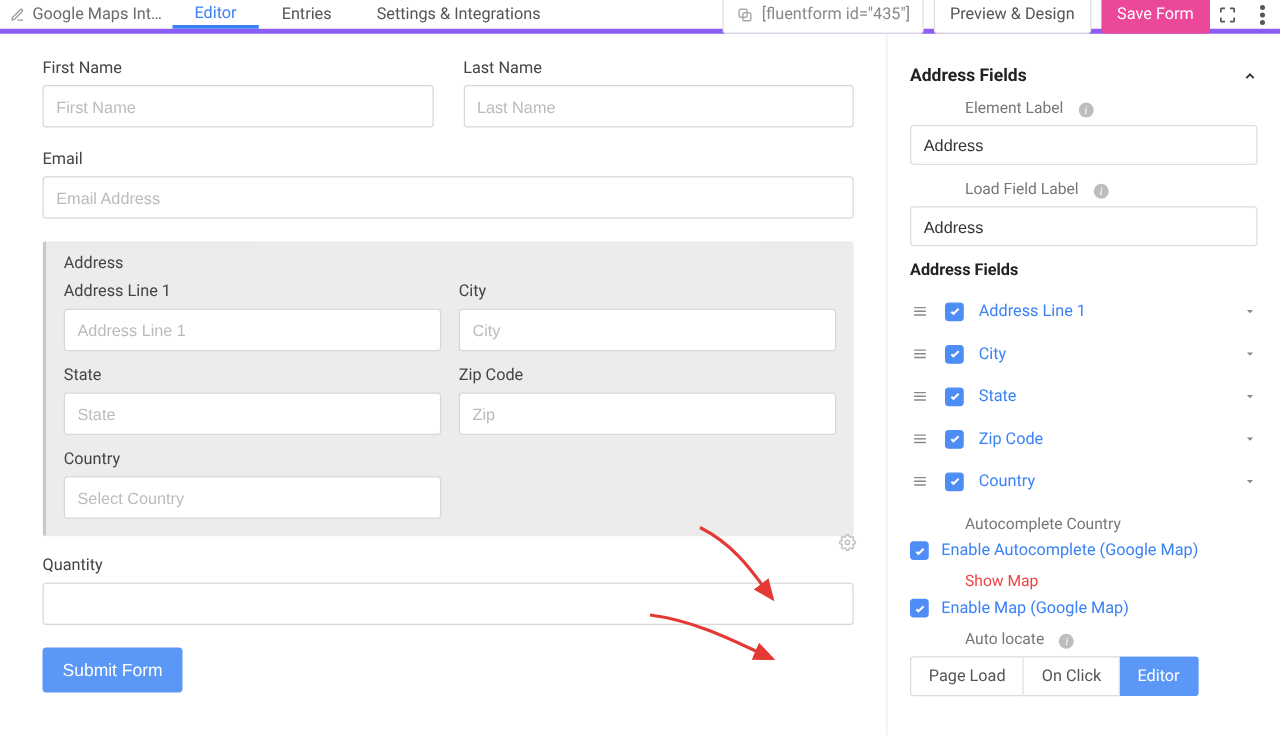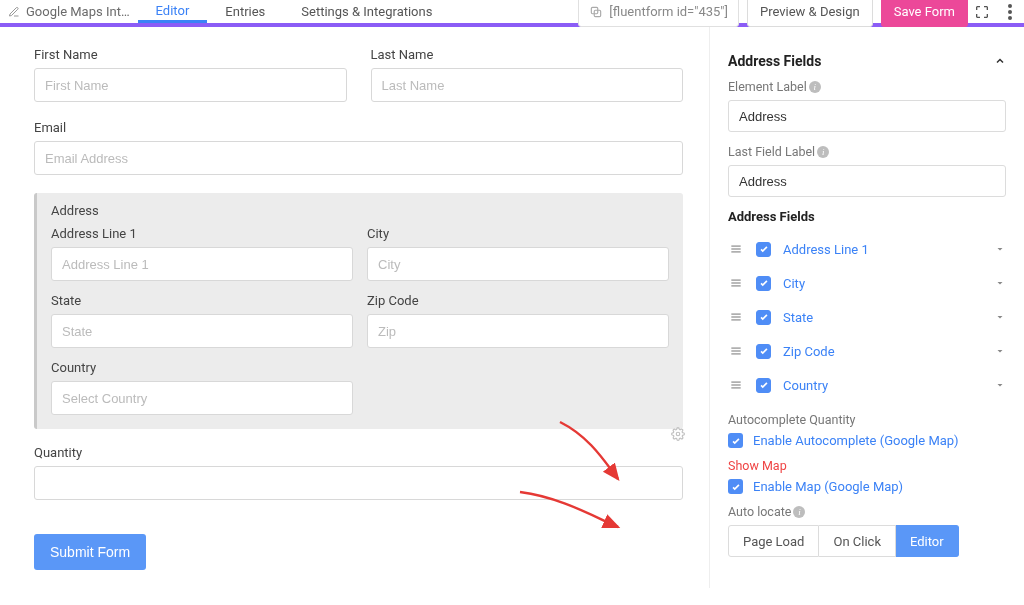--- a/index.html
+++ b/index.html
@@ -150,21 +150,21 @@
     cursor: pointer;
   }
 
   
   .acc-head {
     display: flex; align-items: center; justify-content: space-between;
     padding: 14px 0 10px 0;
     font-weight: 700; font-size: 14px; color: #222;
   }
   .pfield { margin-bottom: 12px; }
-  .plabel { font-size: 12.5px; color: #777; margin-bottom: 6px; display: flex; align-items: center; gap: 2px; }
+  .plabel { font-size: 12.5px; color: #777; margin-bottom: 6px; display: flex; align-items: flex-end; gap: 12px; margin-left: 44px; }
   .pinput {
     width: 100%; height: 32px; border: 1px solid #dcdcdc; border-radius: 3px;
     padding: 0 10px; font-size: 13px; color: #333;
   }
   .subhead { font-weight: 700; font-size: 13px; color: #222; margin: 8px 0 8px 0; }
 
   .afrow {
     display: flex; align-items: center; gap: 12px;
     height: 34px;
   }
@@ -310,21 +310,21 @@
       </div>
       <div class="group-row">
         <div class="gfield half">
           <span class="glabel">Country</span>
           <input class="input" style="color: rgb(51, 51, 51);" placeholder="Select Country">
         </div>
       </div>
     </div>
 
     
-    <div class="row" style="margin-bottom:16px">
+    <div class="row" style="margin-bottom:0">
       <div class="field qty-wrap">
         <span class="gear-float">
           <svg width="14" height="14" viewBox="0 0 24 24" fill="none" stroke="#c0c0c0" stroke-width="2">
               <circle cx="12" cy="12" r="3"></circle>
               <path d="M19.4 15a1.65 1.65 0 00.33 1.82l.06.06a2 2 0 11-2.83 2.83l-.06-.06a1.65 1.65 0 00-1.82-.33 1.65 1.65 0 00-1 1.51V21a2 2 0 11-4 0v-.09a1.65 1.65 0 00-1-1.51 1.65 1.65 0 00-1.82.33l-.06.06a2 2 0 11-2.83-2.83l.06-.06a1.65 1.65 0 00.33-1.82 1.65 1.65 0 00-1.51-1H3a2 2 0 110-4h.09a1.65 1.65 0 001.51-1 1.65 1.65 0 00-.33-1.82l-.06-.06a2 2 0 112.83-2.83l.06.06a1.65 1.65 0 001.82.33h0a1.65 1.65 0 001-1.51V3a2 2 0 114 0v.09a1.65 1.65 0 001 1.51h0a1.65 1.65 0 001.82-.33l.06-.06a2 2 0 112.83 2.83l-.06.06a1.65 1.65 0 00-.33 1.82v0a1.65 1.65 0 001.51 1H21a2 2 0 110 4h-.09a1.65 1.65 0 00-1.51 1z"></path>
             </svg>
         </span>
         <label>Quantity</label>
         <input class="input" style="">
       </div>
@@ -357,21 +357,21 @@
     <div class="pfield">
       <div class="plabel">
         <span>Element Label</span>
         <span class="info-dot">i</span>
       </div>
       <input class="pinput" value="Address" style="">
     </div>
 
     <div class="pfield">
       <div class="plabel">
-        <span>Last Field Label</span>
+        <span>Load Field Label</span>
         <span class="info-dot">i</span>
       </div>
       <input class="pinput" value="Address" style="">
     </div>
 
     <div class="subhead">Address Fields</div>
 
     <div id="afrows">
         <div class="afrow">
           <span class="handle">
@@ -470,21 +470,21 @@
           <span class="caret">
             <svg width="12" height="12" viewBox="0 0 24 24" fill="#888">
               <path d="M7 10l5 5 5-5z"></path>
             </svg>
           </span>
         </div>
       </div>
 
     <div class="opt-block">
       <div class="plabel" style="color:#777">
-          <span>Autocomplete Quantity</span>
+          <span>Autocomplete Country</span>
         </div>
       <div class="opt-line">
         <span class="cbx">
             <svg width="10" height="10" viewBox="0 0 24 24" stroke="#fff" stroke-width="4" fill="none">
               <path d="M5 13l4 4 10-10"></path>
             </svg>
           </span>
         <span class="linklike">Enable Autocomplete (Google Map)</span>
       </div>
     </div>

